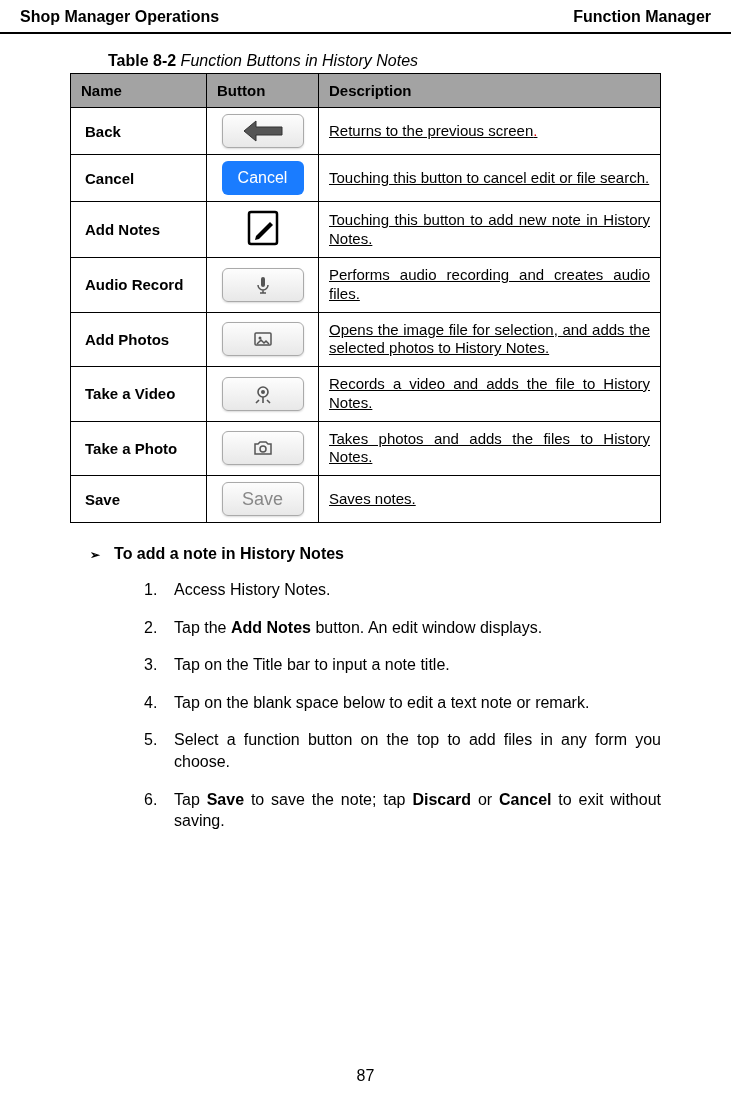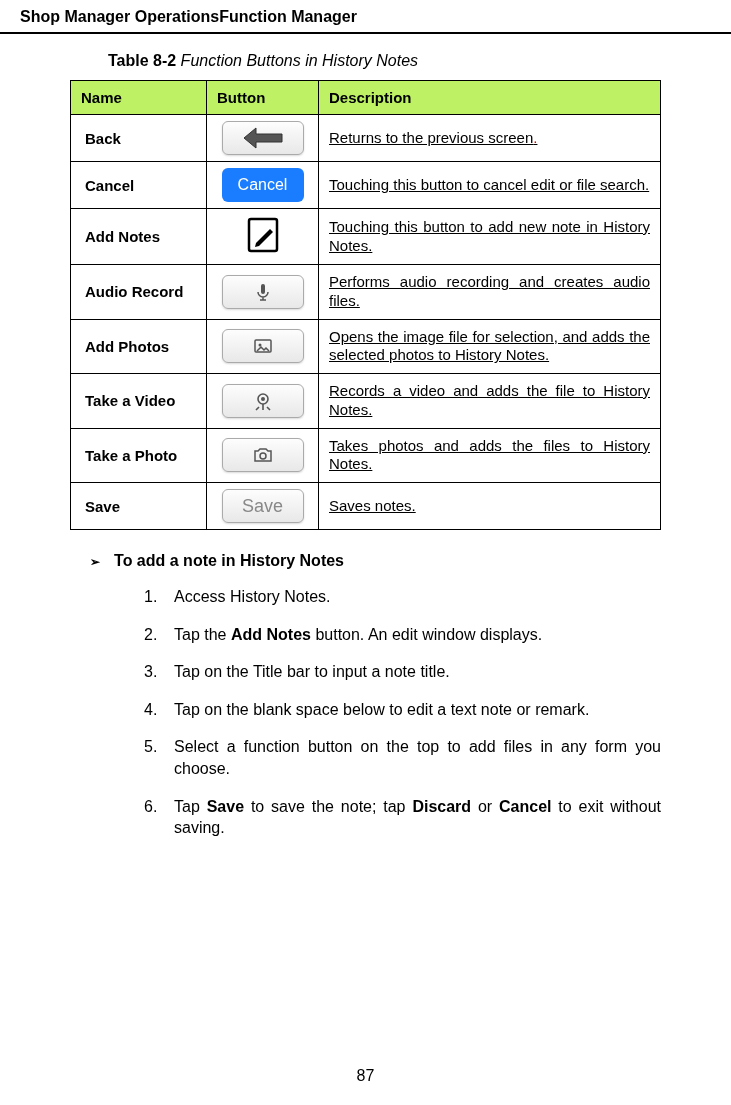--- a/index.html
+++ b/index.html
@@ -10,32 +10,32 @@
     body {
       font-family: Arial, Helvetica, sans-serif;
       width: 731px;
       height: 1105px;
       background: #fff;
       color: #000;
       position: relative;
     }
     .header {
       display: flex;
-      justify-content: flex-start;
+      justify-content: space-between;
       padding: 8px 20px 6px 20px;
       font-weight: bold;
       font-size: 16px;
       border-bottom: 2px solid #000;
     }
     .content {
       padding: 18px 70px 0 70px;
     }
     .table-caption {
       font-size: 16px;
-      margin-bottom: 10px;
+      margin-bottom: 3px;
       padding-left: 38px;
     }
     .table-caption .bold {
       font-weight: bold;
     }
     .table-caption .italic {
       font-style: italic;
     }
     table {
       width: 100%;
@@ -43,21 +43,21 @@
       table-layout: fixed;
     }
     th, td {
       border: 1px solid #000;
       padding: 8px 10px;
       vertical-align: middle;
       text-align: left;
       font-size: 15px;
     }
     th {
-      background: #bef264;
+      background: #a3a3a3;
       font-weight: bold;
     }
     col.c1 { width: 136px; }
     col.c2 { width: 112px; }
     col.c3 { width: auto; }
     td.name-cell {
       font-weight: bold;
       padding-left: 14px;
     }
     td.btn-cell {

